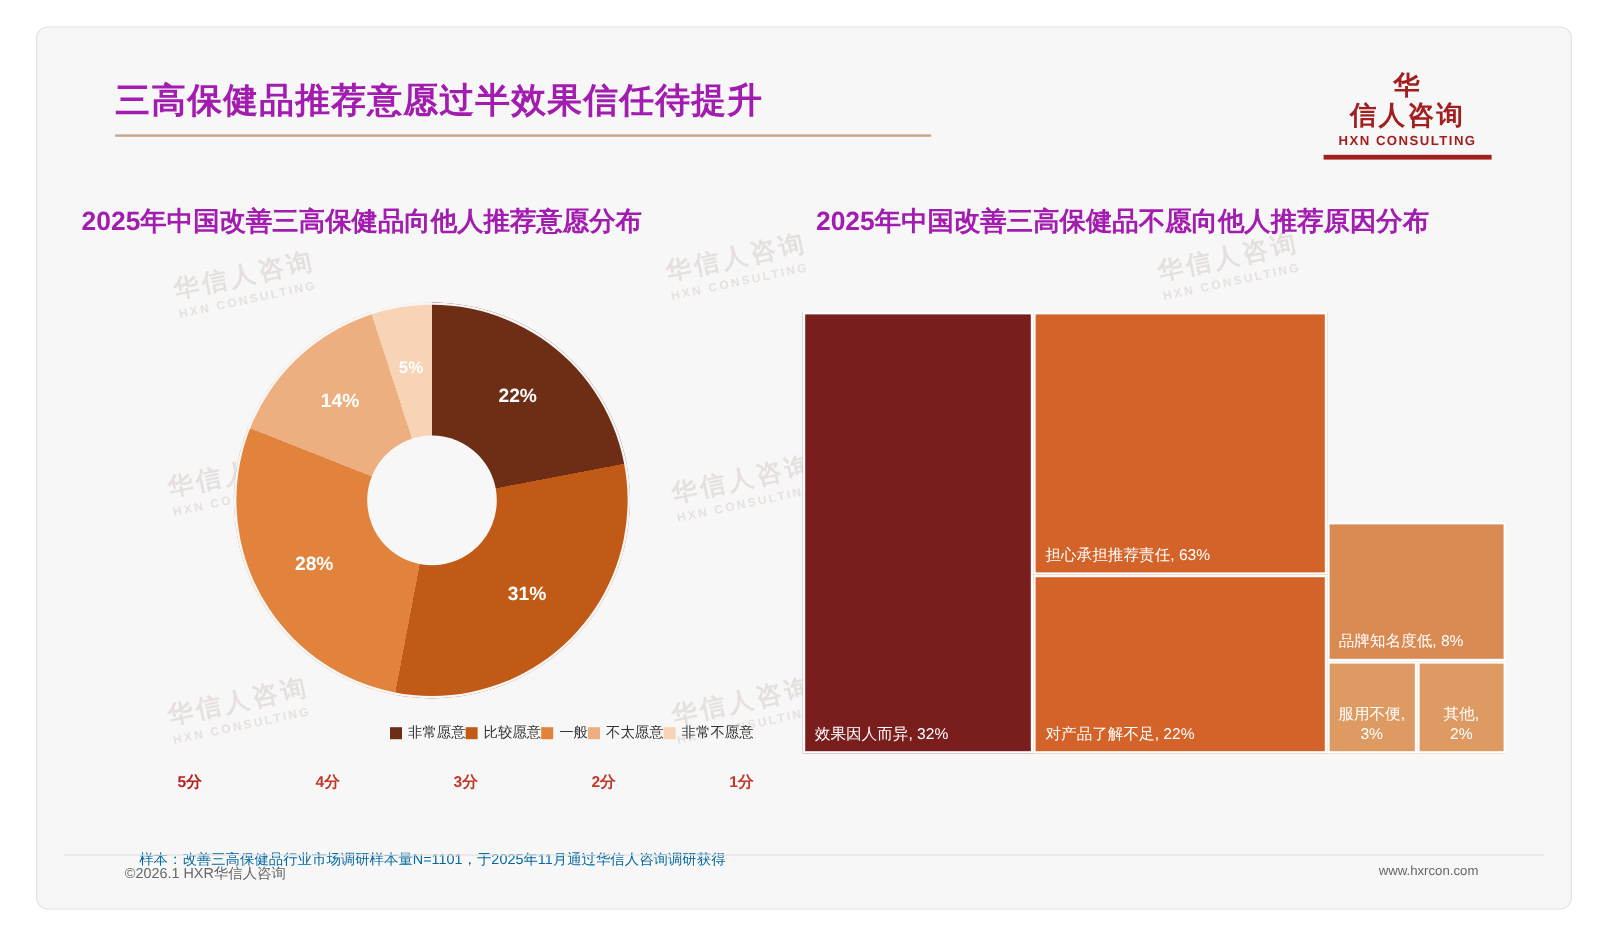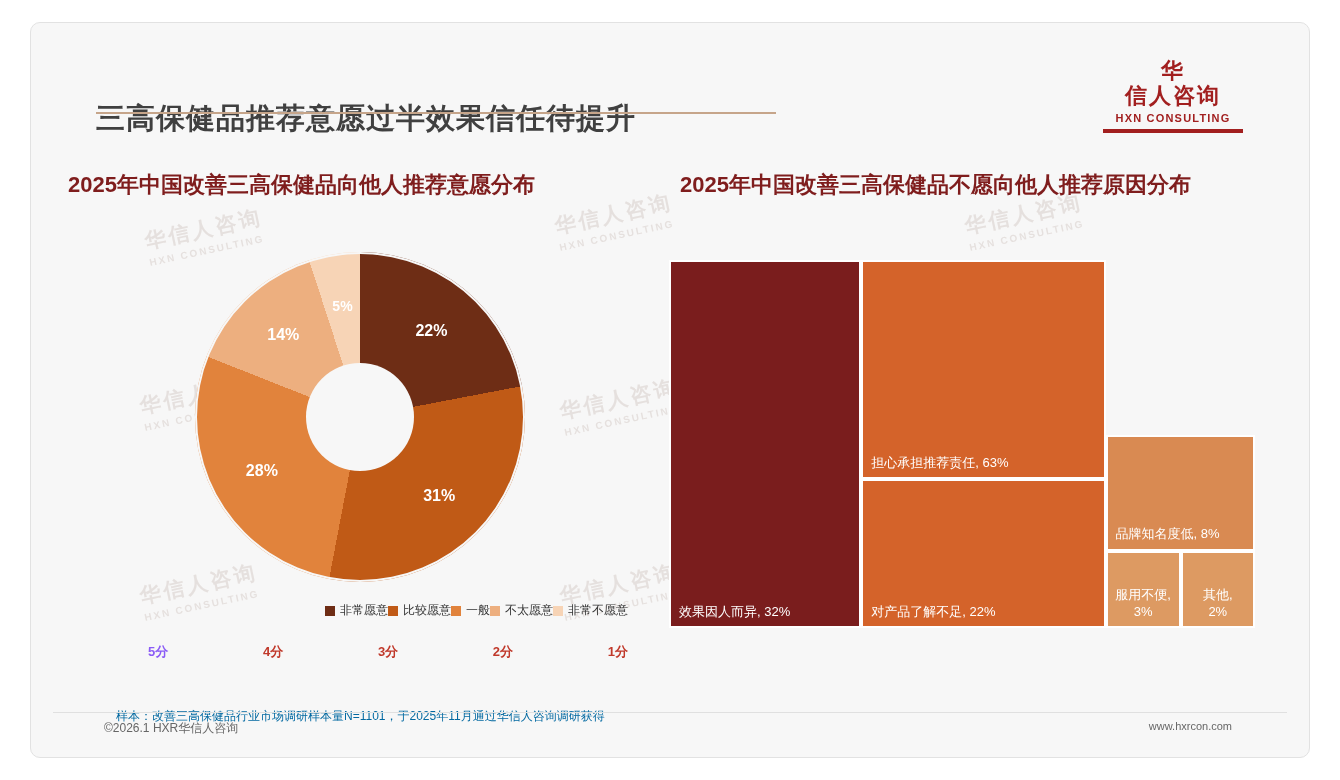--- a/index.html
+++ b/index.html
@@ -27,24 +27,23 @@
     box-sizing: border-box;
   }
 
   
   .title {
     position: absolute;
     left: 96px;
     top: 64px;
     font-size: 29px;
     font-weight: bold;
-    color: #404040;
+    color: #a21caf;
     letter-spacing: 1px;
     white-space: nowrap;
-    margin-top: 35px;
   }
   .title-rule {
     position: absolute;
     left: 96px;
     top: 112px;
     width: 680px;
     height: 2px;
     background: #c6a58a;
   }
   .logo {
@@ -89,21 +88,21 @@
     white-space: nowrap;
   }
   .wm .l1 { font-size: 21px; letter-spacing: 3px; }
   .wm .l2 { font-size: 10px; letter-spacing: 2px; margin-top: 2px; }
 
   
   .panel-title {
     position: absolute;
     font-size: 22px;
     font-weight: bold;
-    color: #7f1d1d;
+    color: #a21caf;
     white-space: nowrap;
   }
   #title-left  { left: 68px;  top: 170px; }
   #title-right { left: 680px; top: 170px; }
 
   
   #donut-wrap {
     position: absolute;
     left: 195px;
     top: 252px;
@@ -311,21 +310,21 @@
       <div class="legend-item">
         <span class="legend-swatch" style="background: rgb(237, 175, 127);"></span>
         <span>不太愿意</span>
       </div>
       <div class="legend-item">
         <span class="legend-swatch" style="background: rgb(247, 212, 182);"></span>
         <span>非常不愿意</span>
       </div>
     </div>
   <div id="scores">
-      <div class="score" style="color: #8b5cf6;">5分</div>
+      <div class="score" style="color: #b91c1c;">5分</div>
       <div class="score" style="color: rgb(192, 57, 43);">4分</div>
       <div class="score" style="color: rgb(192, 57, 43);">3分</div>
       <div class="score" style="color: rgb(192, 57, 43);">2分</div>
       <div class="score" style="color: rgb(192, 57, 43); text-align: right;">1分</div>
     </div>
 
   <div id="treemap">
       <div class="tm-cell" style="left: 0px; top: 0px; width: 192.208px; height: 368px; background: rgb(122, 29, 29);">
         <div class="tm-label">效果因人而异, 32%</div>
       </div>

